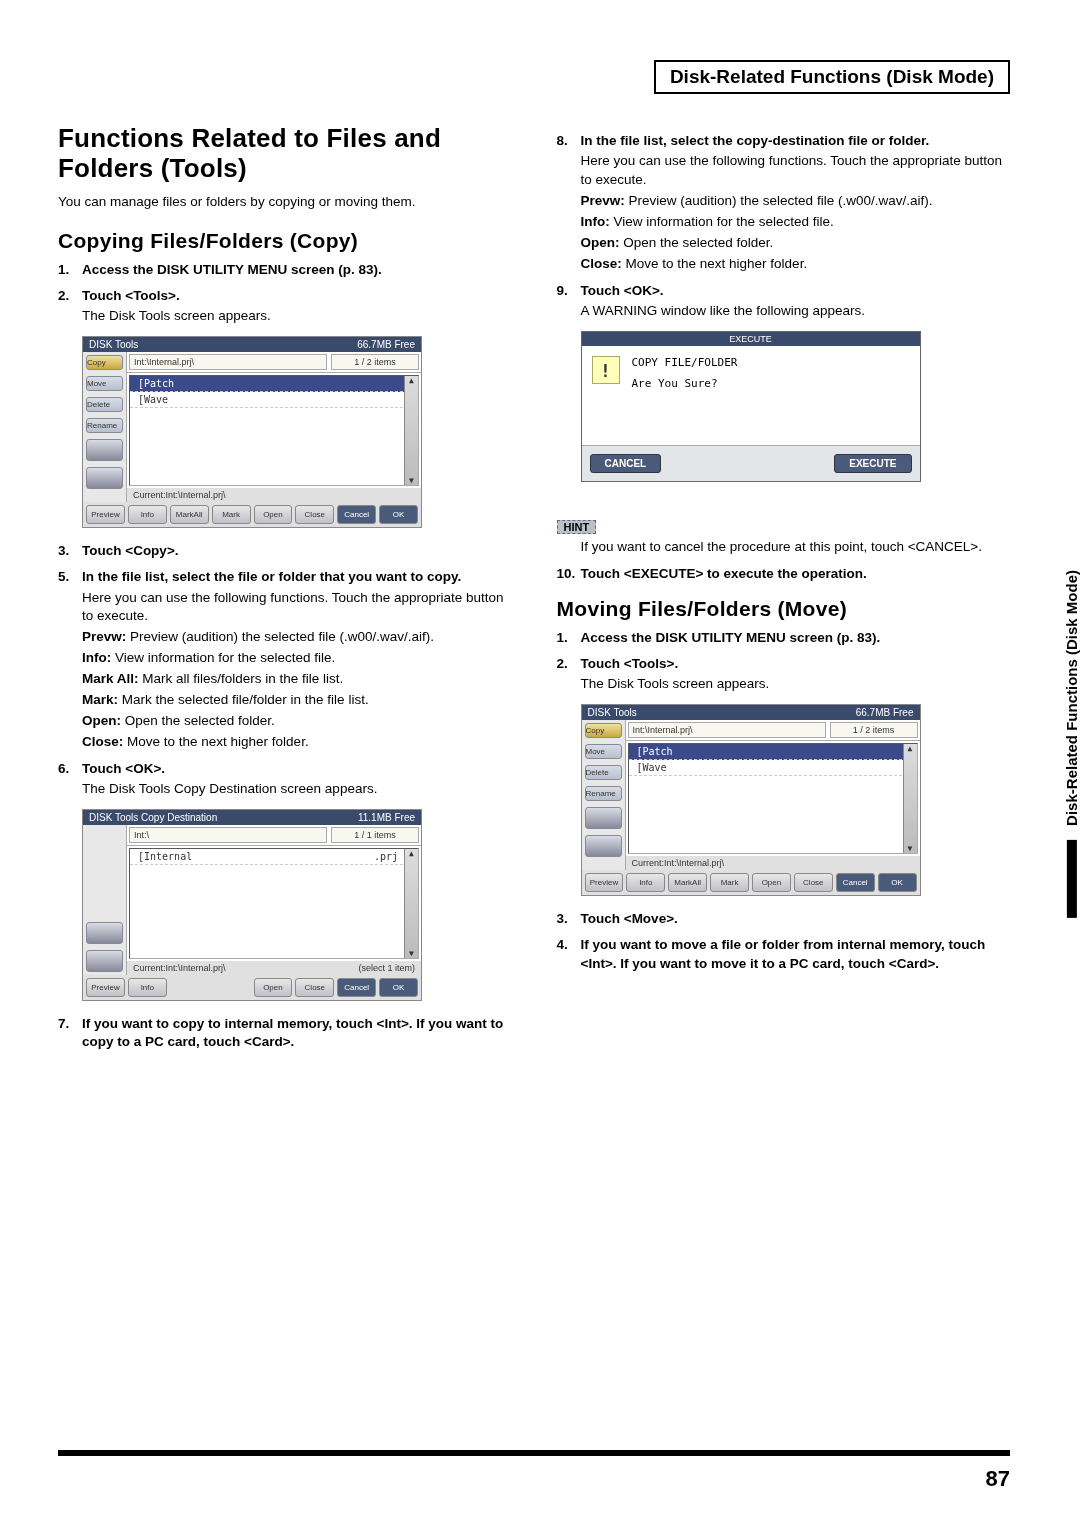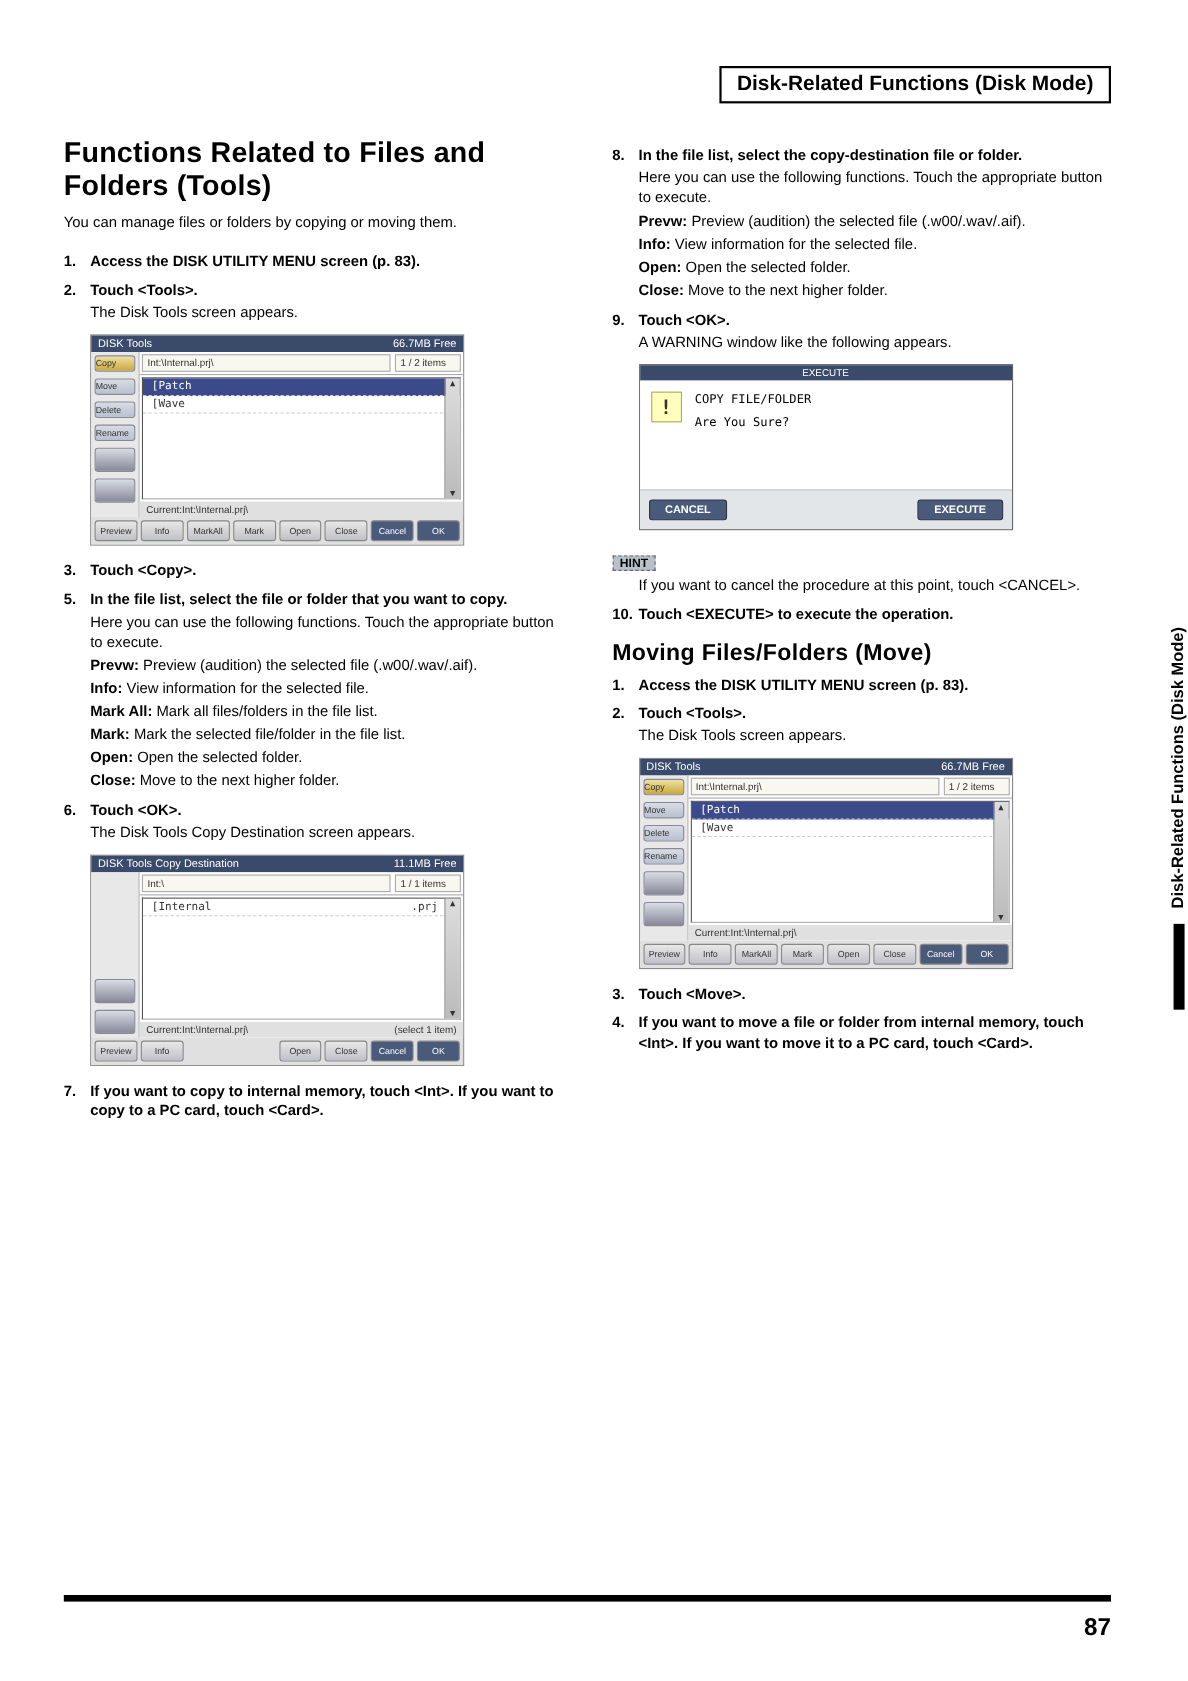--- a/index.html
+++ b/index.html
@@ -121,26 +121,26 @@
       border-bottom: 1px solid #aaa;
     }
     .path-row .path-box {
       flex: 1;
       padding: 2px 4px;
       border: 1px solid #aaa;
       margin: 2px;
       background: #f8f8f0;
     }
     .path-row .items-box {
-      width: 60px;
+      width: 88px;
       padding: 2px 4px;
       border: 1px solid #aaa;
       margin: 2px;
       background: #f8f8f0;
-      text-align: left;
+      text-align: center;
     }
     .file-table {
       flex: 1;
       background: #fff;
       border: 1px inset #aaa;
       margin: 2px;
       font-family: monospace;
       font-size: 10px;
       position: relative;
       min-height: 100px;
@@ -224,21 +224,21 @@
       border-radius: 3px;
     }
 
     .hint-label {
       display: inline-block;
       background: #b8c0c8;
       border: 1px dashed #668;
       font-size: 11px;
       font-weight: bold;
       padding: 0 6px;
-      margin: 9px 0 2px 0;
+      margin: 24px 0 2px 0;
     }
     .side-tab {
       position: absolute;
       right: 0;
       top: 570px;
       transform-origin: right top;
       transform: rotate(-90deg) translateY(-100%);
       font-weight: bold;
       font-size: 15px;
       display: flex;
@@ -296,20 +296,21 @@
 
 <div class="header-box">Disk-Related Functions (Disk Mode)</div>
 <div class="clear"></div>
 
 <div class="columns">
 
   <div class="col">
     <h1>Functions Related to Files and Folders (Tools)</h1>
     <p class="intro">You can manage files or folders by copying or moving them.</p>
 
+    <h2>Copying Files/Folders (Copy)</h2>
 
     <p class="step"><span class="step-num">1.</span><span>Access the DISK UTILITY MENU screen (p. 83).</span></p>
 
     <p class="step"><span class="step-num">2.</span><span>Touch &lt;Tools&gt;.</span></p>
     <p class="body-text">The Disk Tools screen appears.</p>
 
     <div class="fig">
       <div class="fig-title">
           <span>DISK Tools</span>
           <span>66.7MB Free</span>

